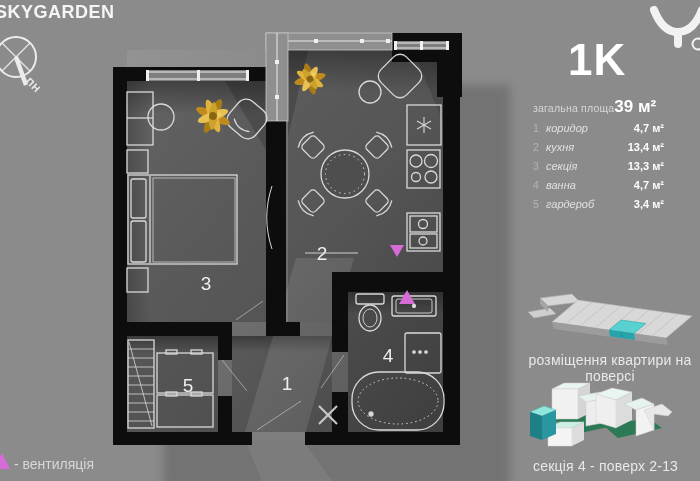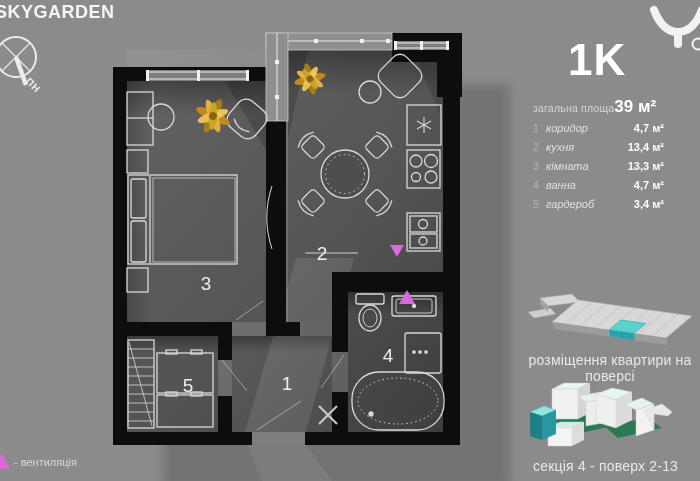--- a/index.html
+++ b/index.html
@@ -29,21 +29,21 @@
   .room-list{left:533px;top:122px;width:131px;}
   .room-row{display:flex;align-items:baseline;margin-bottom:7px;}
   .room-num{color:#b5b5b5;font-size:10.5px;width:13px;flex:none;}
   .room-name{color:#e0e0e0;font-size:11px;flex:1;font-style:italic;}
   .room-area{color:#fdfdfd;font-size:11px;font-weight:700;white-space:nowrap;}
   .caption{
     color:#e8e8e8;font-size:14px;letter-spacing:.2px;
   }
   .caption-floor{left:520px;top:352px;width:180px;text-align:center;}
   .caption-section{left:533px;top:458px;}
-  .legend{left:14px;top:456px;color:#d8d8d8;font-size:11px;}
+  .legend{left:14px;top:456px;color:#d8d8d8;font-size:14px;}
 </style>
 </head>
 <body>
 
 <svg class="abs" style="left:0;top:0" width="700" height="481" viewBox="0 0 700 481">
   <defs>
     <filter id="soft" x="-20%" y="-20%" width="140%" height="140%">
       <feGaussianBlur stdDeviation="5"></feGaussianBlur>
     </filter>
     <linearGradient id="floorShade" x1="0" y1="0" x2="1" y2="1">
@@ -302,21 +302,21 @@
     <span class="room-name">коридор</span>
     <span class="room-area">4,7 м²</span>
   </div>
   <div class="room-row">
     <span class="room-num">2</span>
     <span class="room-name">кухня</span>
     <span class="room-area">13,4 м²</span>
   </div>
   <div class="room-row">
     <span class="room-num">3</span>
-    <span class="room-name">кімната</span>
+    <span class="room-name">секція</span>
     <span class="room-area">13,3 м²</span>
   </div>
   <div class="room-row">
     <span class="room-num">4</span>
     <span class="room-name">ванна</span>
     <span class="room-area">4,7 м²</span>
   </div>
   <div class="room-row">
     <span class="room-num">5</span>
     <span class="room-name">гардероб</span>

